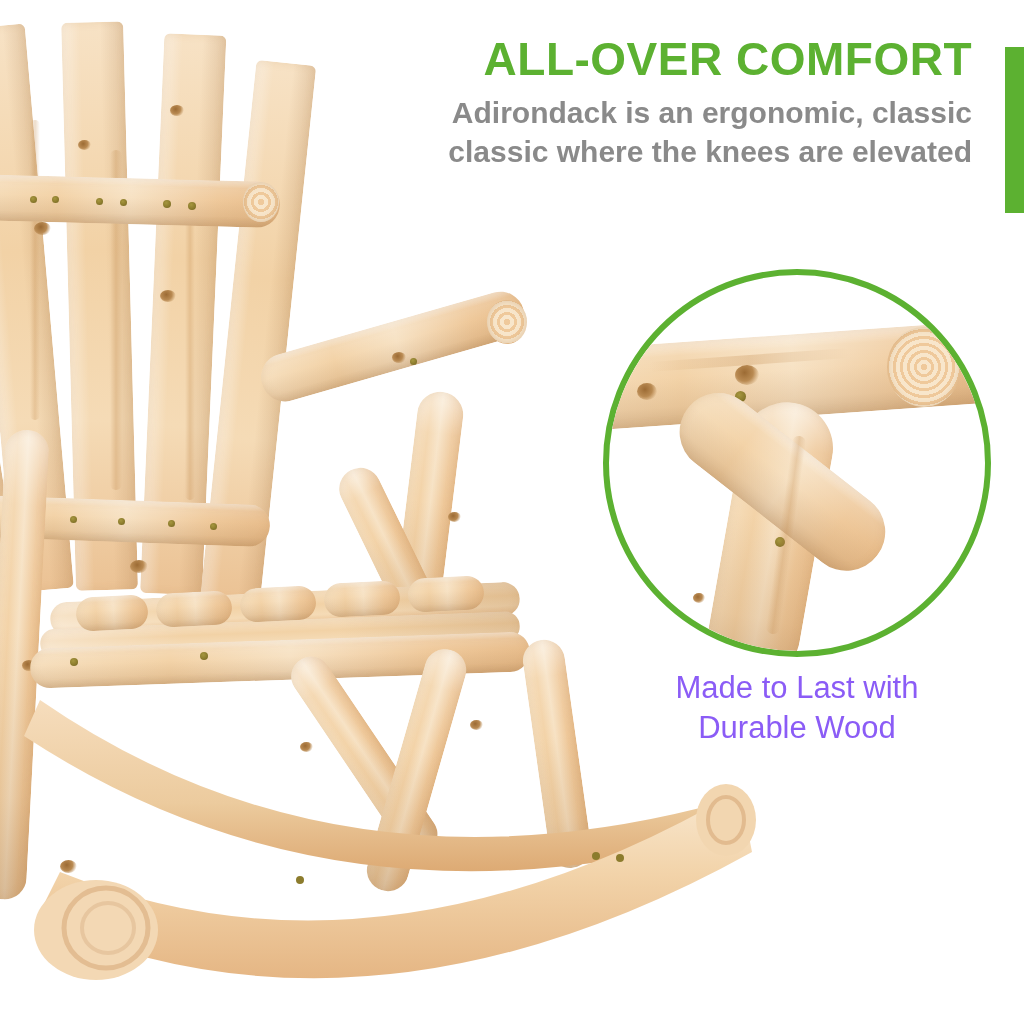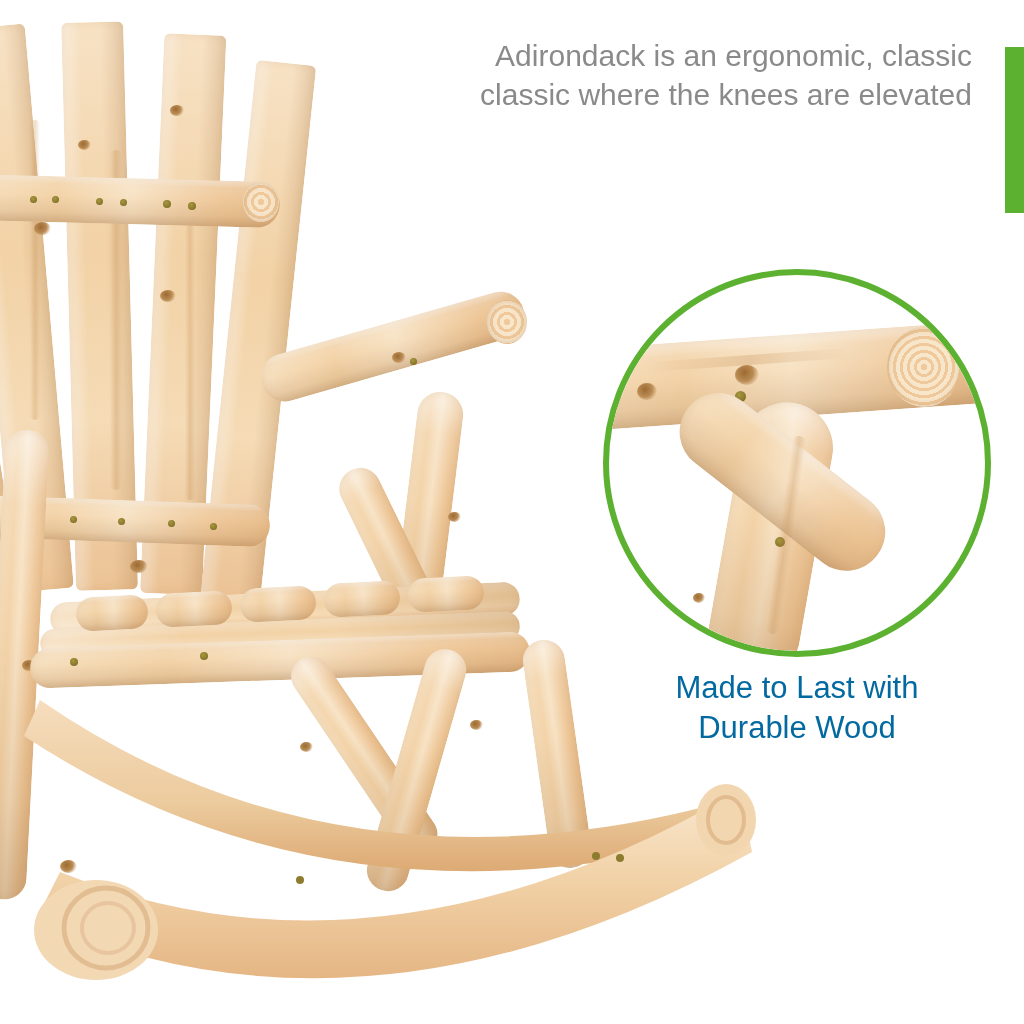--- a/index.html
+++ b/index.html
@@ -22,21 +22,21 @@
     font-size:46px;
     font-weight:bold;
     letter-spacing:0.5px;
     color:#5cb131;
     line-height:1.02;
     margin:0 0 10px 0;
     white-space:nowrap;
   }
   .subcopy{
     font-size:30px;
-    font-weight:400;
+    font-weight:700;
     color:#8a8a8a;
     line-height:1.30;
     margin:0;
   }
   .subcopy .l{display:block;}
 
   
   .accent-bar{
     position:absolute;
     left:1005px; top:47px;
@@ -59,21 +59,21 @@
     position:absolute; inset:0;
     border-radius:50%;
     overflow:hidden;
   }
   .caption{
     position:absolute;
     left:600px; top:668px; width:394px;
     text-align:center;
     font-size:31px;
     font-weight:300;
-    color:#0369a1;
+    color:#8b5cf6;
     line-height:1.28;
   }
   .caption .l{display:block;}
 
   
   .wood{position:absolute;}
 
   
   .log{
     position:absolute;
@@ -221,20 +221,21 @@
       <ellipse cx="726" cy="820" rx="30" ry="36" fill="#f2d6b0"></ellipse>
       <ellipse cx="726" cy="820" rx="18" ry="23" fill="none" stroke="#e2bb8f" stroke-width="4"></ellipse>
 
       <circle cx="300" cy="880" r="4" fill="#8c7c2d"></circle>
       <circle cx="596" cy="856" r="4" fill="#8c7c2d"></circle>
       <circle cx="620" cy="858" r="4" fill="#8c7c2d"></circle>
     </svg>
   </div>
 
   <div class="copy-block">
+    <h1 class="headline">ALL-OVER COMFORT</h1>
     <p class="subcopy">
       <span class="l">Adirondack is an ergonomic, classic</span>
       <span class="l">classic where the knees are elevated</span>
     </p>
   </div>
 
   <div class="accent-bar"></div>
 
   <div class="callout">
     <div class="callout-inner">

